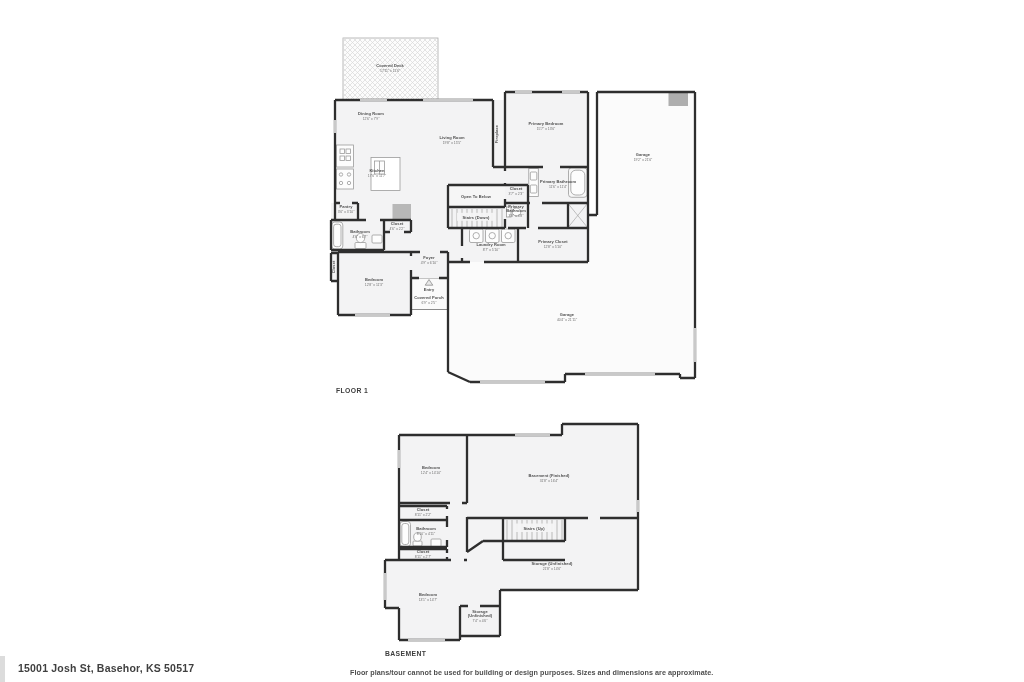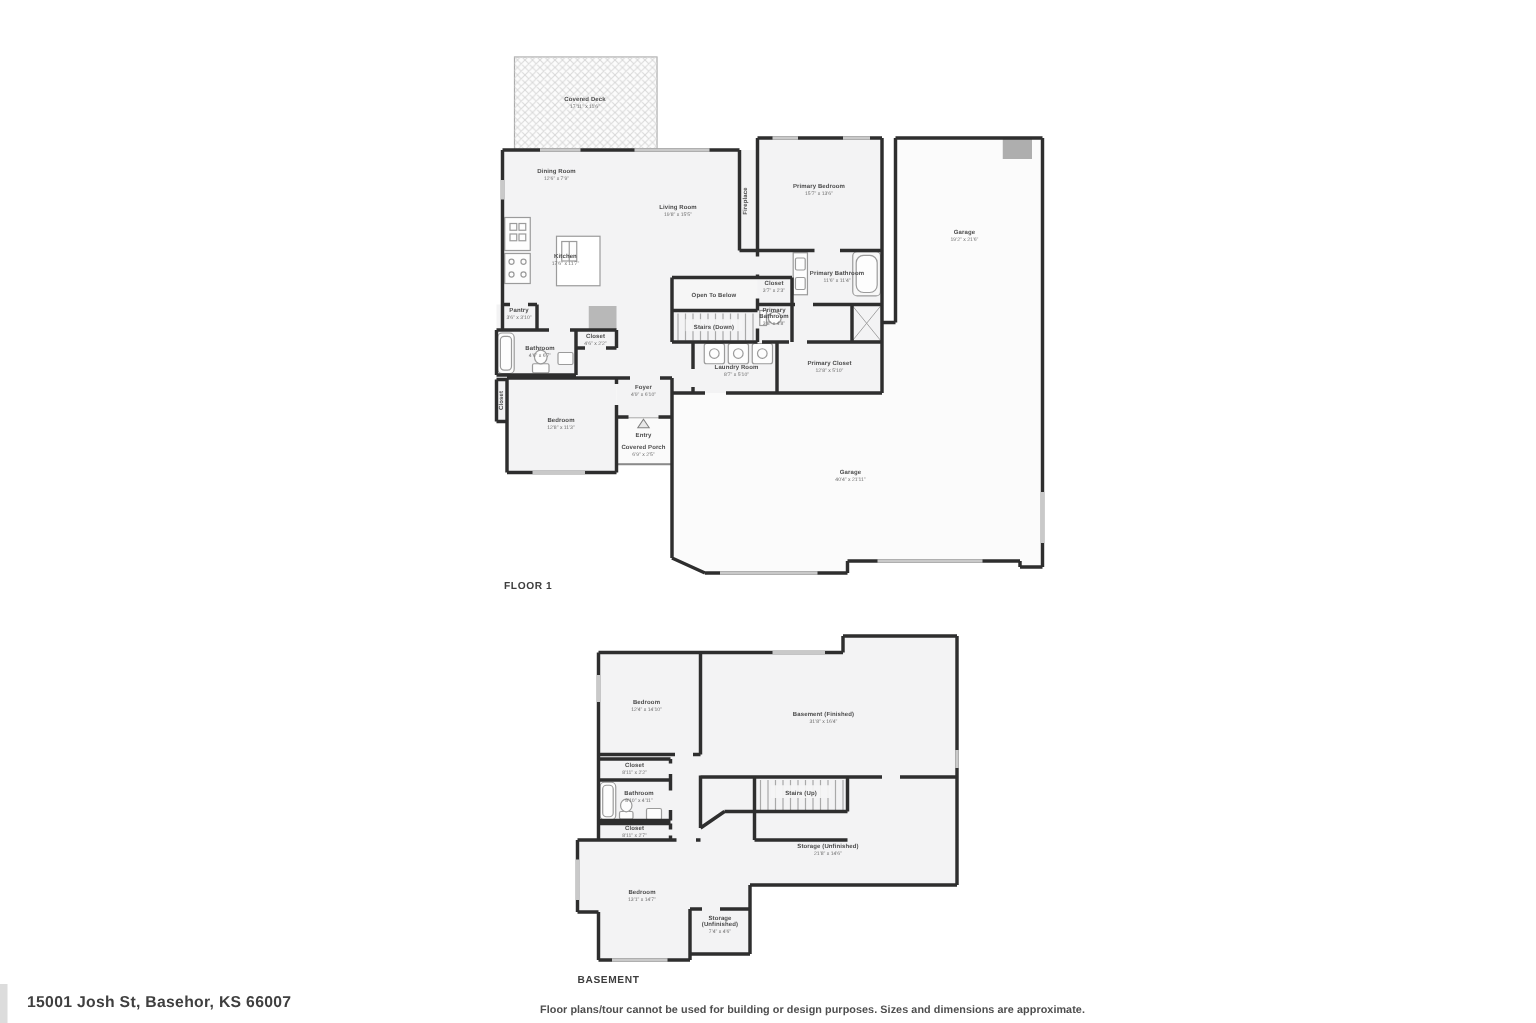--- a/index.html
+++ b/index.html
@@ -7,21 +7,21 @@
        font-family:"Liberation Sans",sans-serif;}
   .plan-svg{position:absolute;left:0;top:0;}
   .room-name{font-family:"Liberation Sans",sans-serif;font-size:4px;font-weight:700;
              fill:#4c4c4c;text-anchor:middle;letter-spacing:.08px;}
   .room-dims{font-family:"Liberation Sans",sans-serif;font-size:3.4px;font-weight:400;
              fill:#6f6f6f;text-anchor:middle;}
   .plan-title{font-family:"Liberation Sans",sans-serif;font-size:6.8px;font-weight:700;
               fill:#3d3d3d;letter-spacing:.4px;}
   .address{position:absolute;left:18px;top:662px;font-size:10.5px;font-weight:700;
            color:#3f3f3f;letter-spacing:.2px;white-space:nowrap;}
-  .disclaimer{position:absolute;left:360px;top:668px;font-size:7.2px;font-weight:600;
+  .disclaimer{position:absolute;left:350px;top:668px;font-size:7.2px;font-weight:600;
               color:#4e4e4e;white-space:nowrap;letter-spacing:.05px;}
   .edge-artifact{position:absolute;left:0;top:656px;width:5px;height:26px;background:#dcdcdc;}
 </style>
 </head>
 <body>
 
 <svg class="plan-svg" width="1024" height="682" viewBox="0 0 1024 682">
   <defs>
     <pattern id="hatch" width="5" height="5" patternUnits="userSpaceOnUse">
       <path d="M0 5 L5 0 M-1 1 L1 -1 M4 6 L6 4 M0 0 L5 5 M4 -1 L6 1 M-1 4 L1 6" stroke="#d9d9d9" stroke-width="0.7" fill="none"></path>
@@ -213,15 +213,15 @@
         <text x="428" y="596" class="room-name">Bedroom</text>
         <text x="428" y="600.8" class="room-dims">13'1" x 14'7"</text>
         <text x="480" y="613" class="room-name">Storage</text>
         <text x="480" y="617.2" class="room-name">(Unfinished)</text>
         <text x="480" y="621.7" class="room-dims">7'4" x 4'6"</text>
       </g>
     <text class="plan-title" x="385" y="655.5">BASEMENT</text>
   </g>
 </svg>
 
-<div class="address">15001 Josh St, Basehor, KS 66007</div>
+<div class="address">15001 Josh St, Basehor, KS 50517</div>
 <div class="disclaimer">Floor plans/tour cannot be used for building or design purposes. Sizes and dimensions are approximate.</div>
 <div class="edge-artifact"></div>
 
 </body></html>

